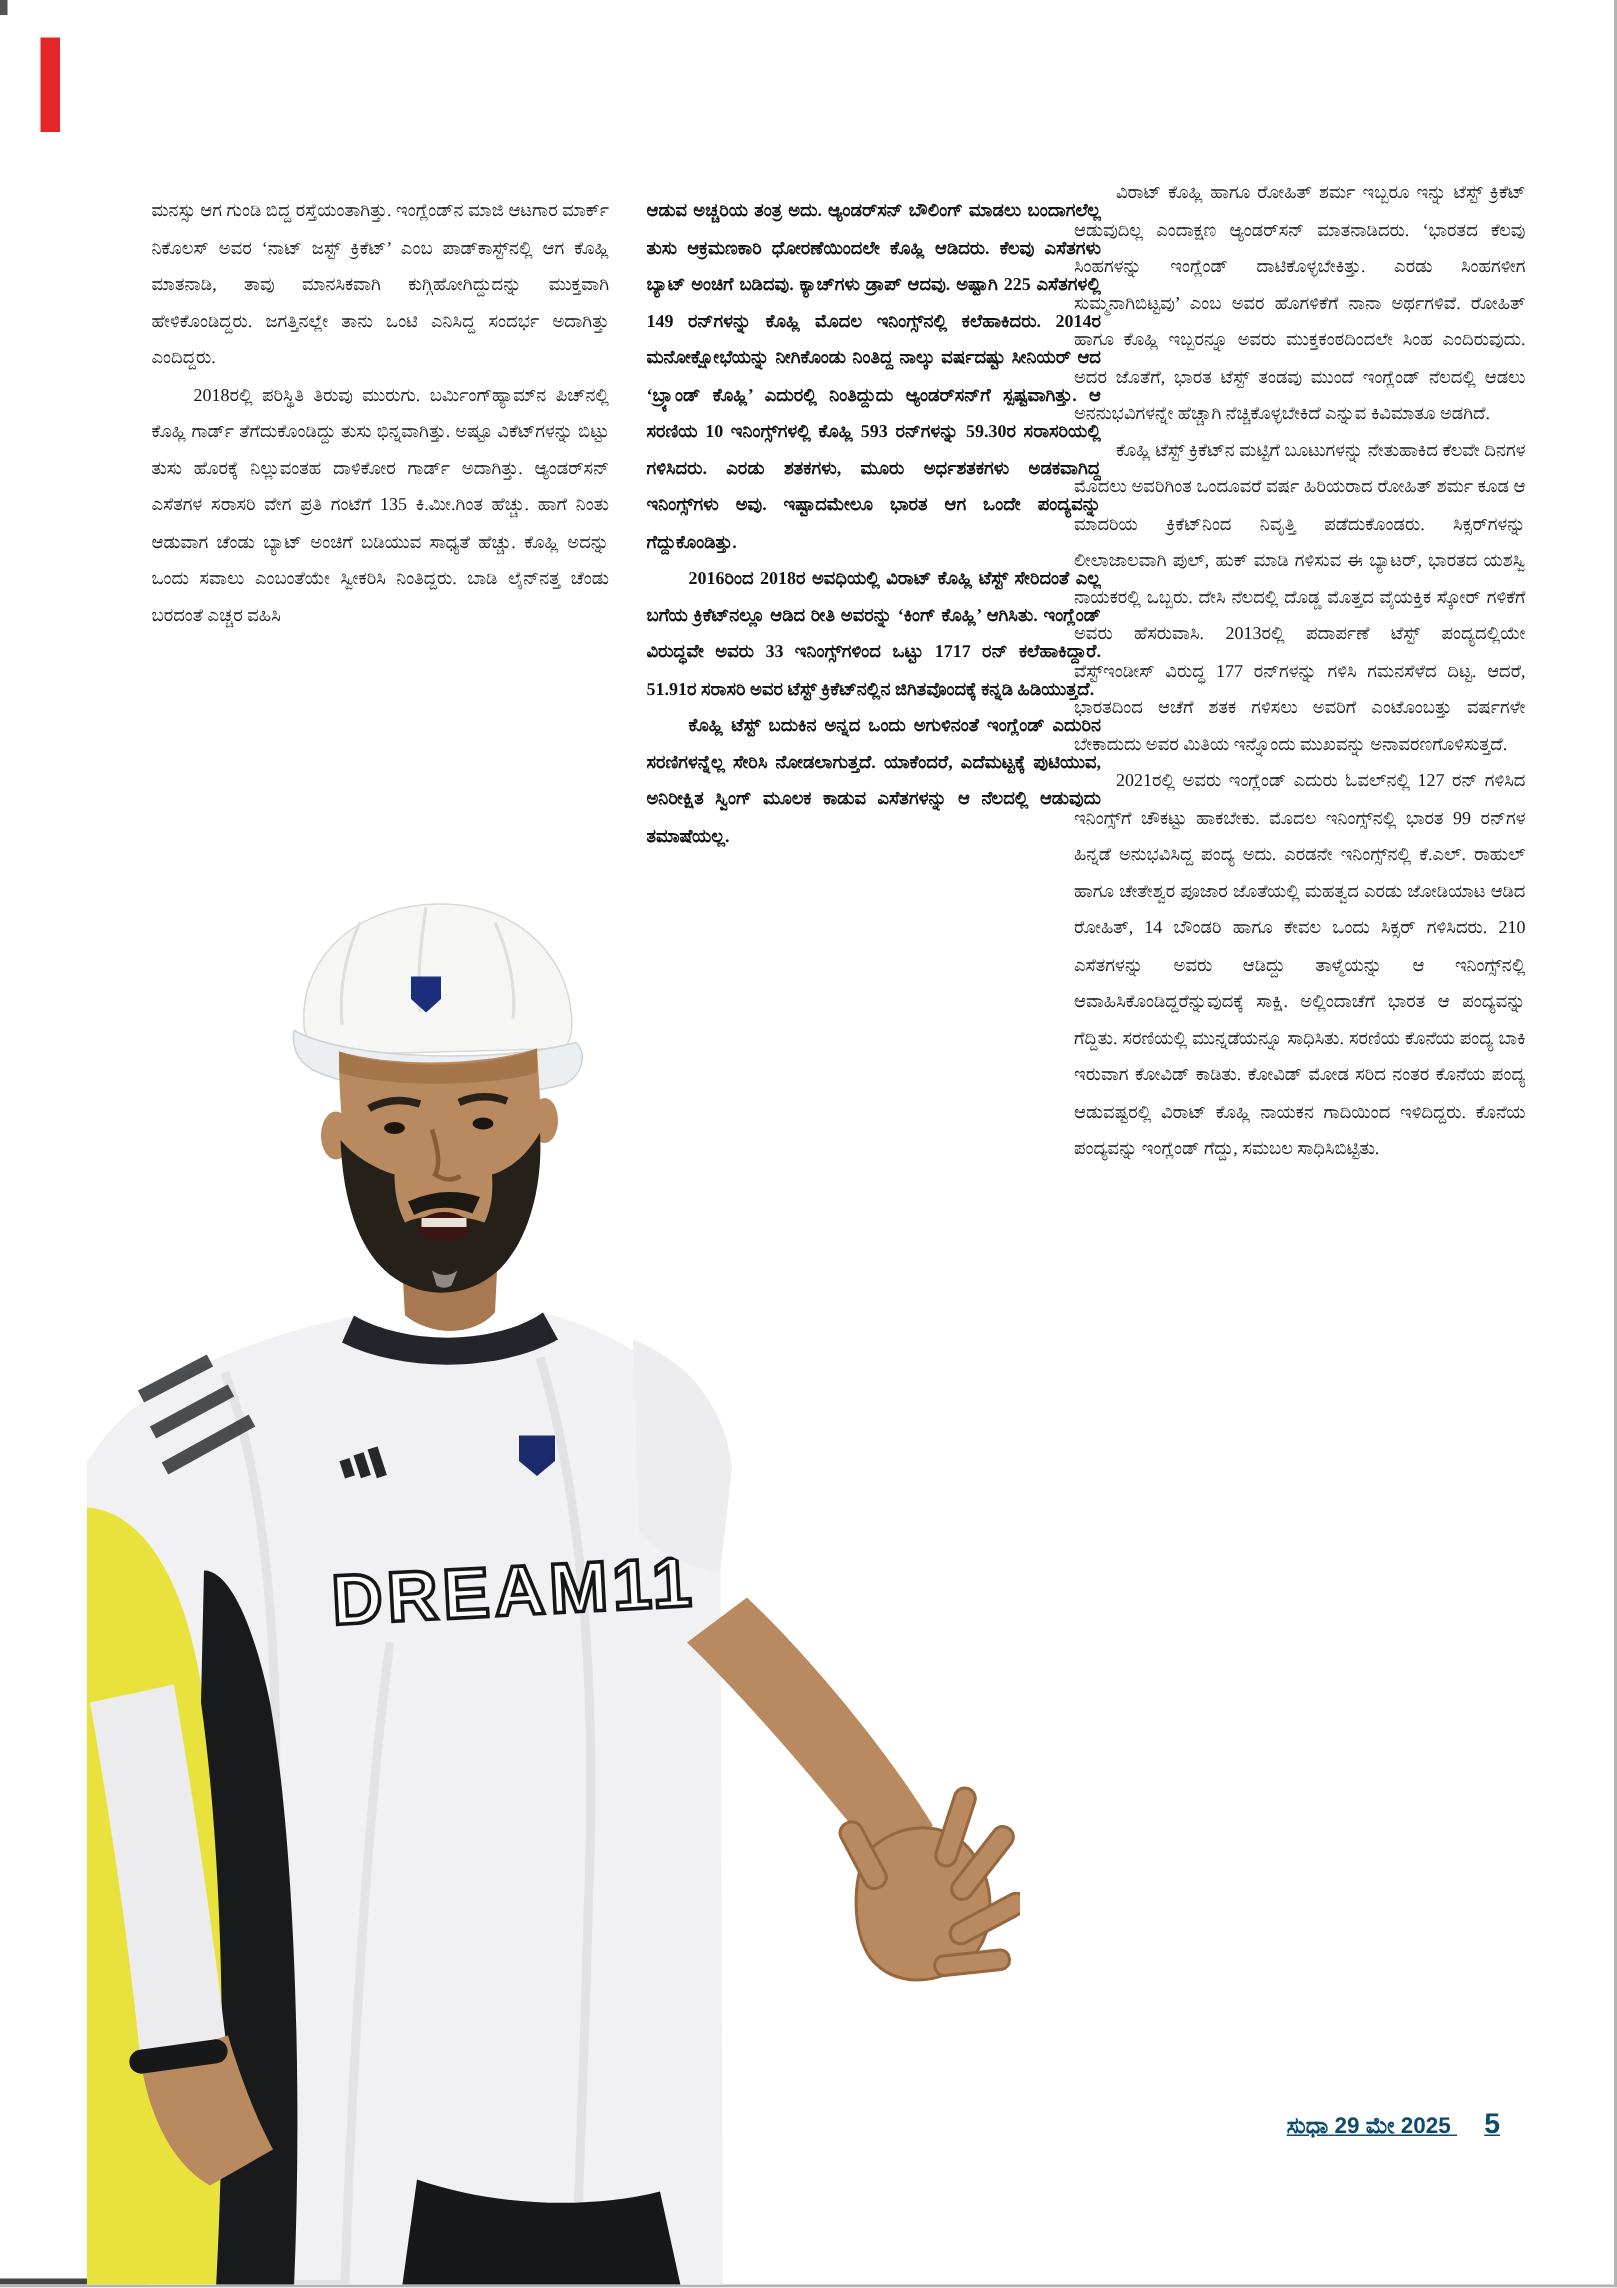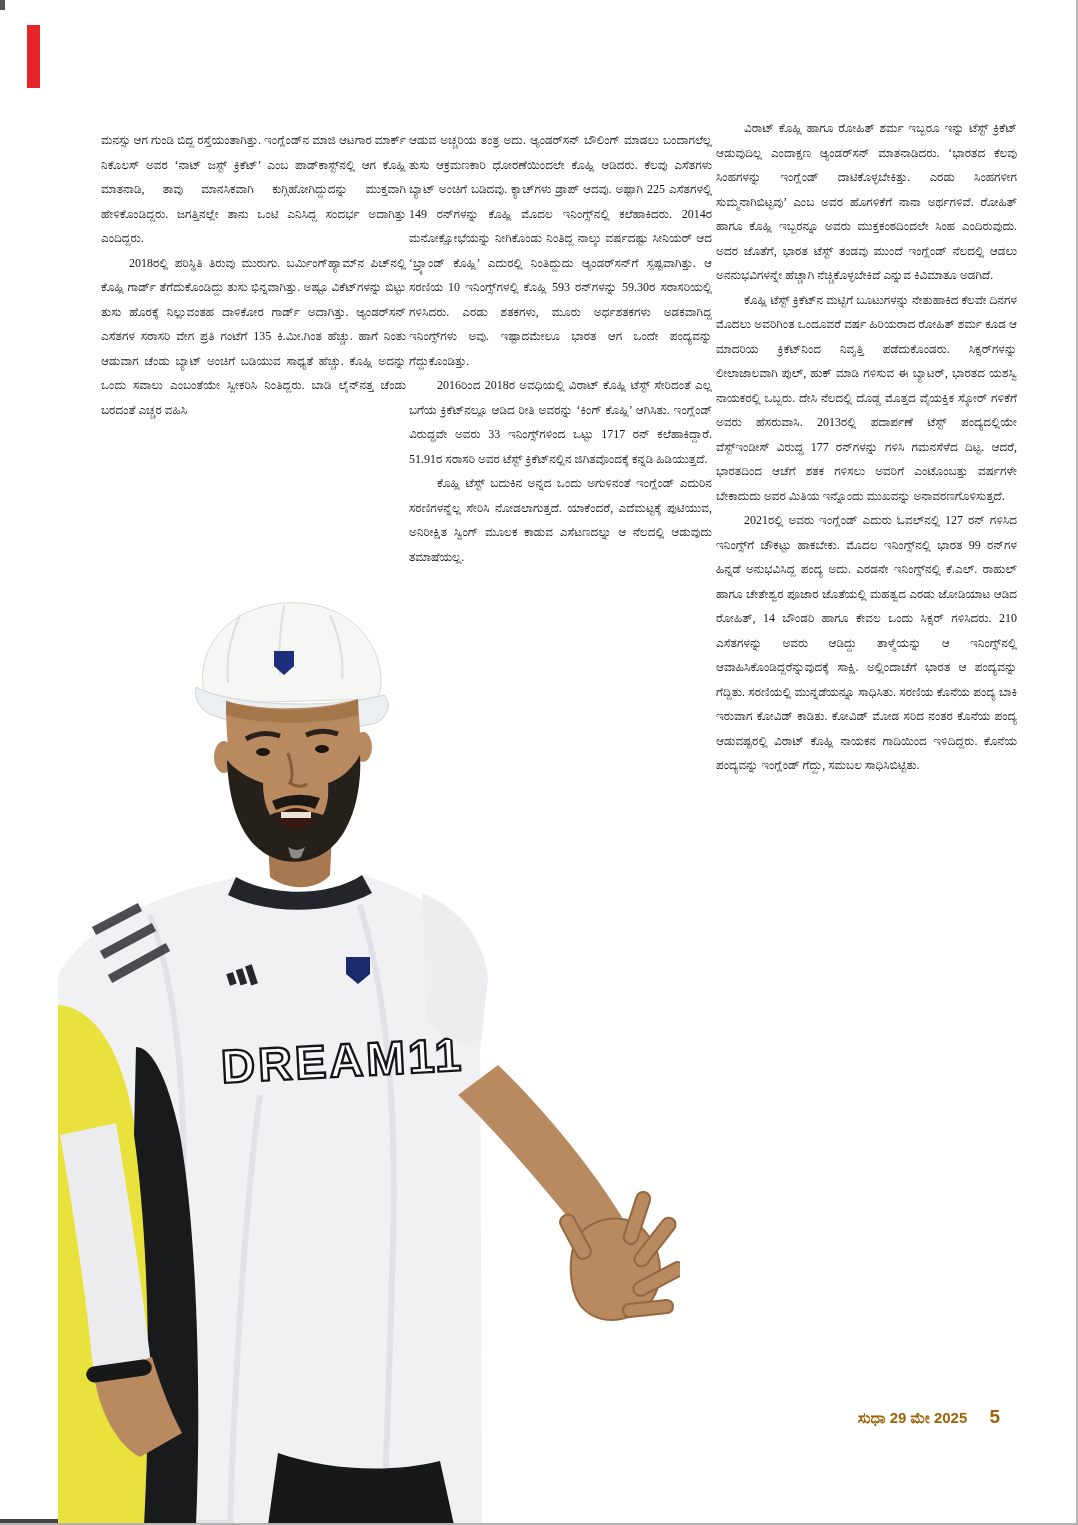--- a/index.html
+++ b/index.html
@@ -21,32 +21,32 @@
     position:absolute;
     font-size:12px;
     line-height:24.5px;
     text-align:justify;
     overflow:hidden;
     margin-left:16px;
   }
   .col p{margin:0;}
   .col p.indent{text-indent:28px;}
   #col-left{left:85px;top:128px;width:305px;height:442px;}
-  #col-middle{left:393px;top:128px;width:303px;height:1128px;z-index:2;}
+  #col-middle{left:415px;top:128px;width:303px;height:1128px;z-index:2;font-weight:bold;}
   #col-right{left:700px;top:116px;width:301px;height:1282px;}
   .m-wrap{
     float:left;width:200px;height:1128px;
     shape-outside:polygon(0px 630px,38px 745px,88px 845px,138px 945px,178px 1030px,200px 1090px,200px 1128px,0px 1128px);
   }
   .photo{position:absolute;left:30px;top:575px;width:650px;height:950px;z-index:1;}
   .footer{
     position:absolute;left:700px;top:1406px;width:300px;
     text-align:right;
     font-family:"Liberation Sans","DejaVu Sans",sans-serif;
-    font-size:15px;font-weight:700;color:#a16207;
+    font-size:15px;font-weight:700;color:#0c4a6e;text-decoration:underline;
   }
   .footer .pageno{font-size:19px;font-weight:700;margin-left:18px;}
 </style>
 </head>
 <body>
 
 <div class="page">
 
   <div class="edge-mark-tl"></div>
   <div class="section-marker"></div>
@@ -122,21 +122,21 @@
 
   <div class="col" id="col-left">
     <p>ಮನಸ್ಸು ಆಗ ಗುಂಡಿ ಬಿದ್ದ ರಸ್ತೆಯಂತಾಗಿತ್ತು. ಇಂಗ್ಲೆಂಡ್‌ನ ಮಾಜಿ ಆಟಗಾರ ಮಾರ್ಕ್ ನಿಕೊಲಸ್ ಅವರ ‘ನಾಟ್ ಜಸ್ಟ್ ಕ್ರಿಕೆಟ್’ ಎಂಬ ಪಾಡ್‌ಕಾಸ್ಟ್‌ನಲ್ಲಿ ಆಗ ಕೊಹ್ಲಿ ಮಾತನಾಡಿ, ತಾವು ಮಾನಸಿಕವಾಗಿ ಕುಗ್ಗಿಹೋಗಿದ್ದುದನ್ನು ಮುಕ್ತವಾಗಿ ಹೇಳಿಕೊಂಡಿದ್ದರು. ಜಗತ್ತಿನಲ್ಲೇ ತಾನು ಒಂಟಿ ಎನಿಸಿದ್ದ ಸಂದರ್ಭ ಅದಾಗಿತ್ತು ಎಂದಿದ್ದರು.</p>
     <p class="indent">2018ರಲ್ಲಿ ಪರಿಸ್ಥಿತಿ ತಿರುವು ಮುರುಗು. ಬರ್ಮಿಂಗ್‌ಹ್ಯಾಮ್‌ನ ಪಿಚ್‌ನಲ್ಲಿ ಕೊಹ್ಲಿ ಗಾರ್ಡ್ ತೆಗೆದುಕೊಂಡಿದ್ದು ತುಸು ಭಿನ್ನವಾಗಿತ್ತು. ಅಷ್ಟೂ ವಿಕೆಟ್‌ಗಳನ್ನು ಬಿಟ್ಟು ತುಸು ಹೊರಕ್ಕೆ ನಿಲ್ಲುವಂತಹ ದಾಳಿಕೋರ ಗಾರ್ಡ್ ಅದಾಗಿತ್ತು. ಆ್ಯಂಡರ್‌ಸನ್ ಎಸೆತಗಳ ಸರಾಸರಿ ವೇಗ ಪ್ರತಿ ಗಂಟೆಗೆ 135 ಕಿ.ಮೀ.ಗಿಂತ ಹೆಚ್ಚು. ಹಾಗೆ ನಿಂತು ಆಡುವಾಗ ಚೆಂಡು ಬ್ಯಾಟ್ ಅಂಚಿಗೆ ಬಡಿಯುವ ಸಾಧ್ಯತೆ ಹೆಚ್ಚು. ಕೊಹ್ಲಿ ಅದನ್ನು ಒಂದು ಸವಾಲು ಎಂಬಂತೆಯೇ ಸ್ವೀಕರಿಸಿ ನಿಂತಿದ್ದರು. ಬಾಡಿ ಲೈನ್‌ನತ್ತ ಚೆಂಡು ಬರದಂತೆ ಎಚ್ಚರ ವಹಿಸಿ</p>
   </div>
 
   <div class="col" id="col-middle">
     <div class="m-wrap"></div>
     <p>ಆಡುವ ಅಚ್ಚರಿಯ ತಂತ್ರ ಅದು. ಆ್ಯಂಡರ್‌ಸನ್ ಬೌಲಿಂಗ್ ಮಾಡಲು ಬಂದಾಗಲೆಲ್ಲ ತುಸು ಆಕ್ರಮಣಕಾರಿ ಧೋರಣೆಯಿಂದಲೇ ಕೊಹ್ಲಿ ಆಡಿದರು. ಕೆಲವು ಎಸೆತಗಳು ಬ್ಯಾಟ್ ಅಂಚಿಗೆ ಬಡಿದವು. ಕ್ಯಾಚ್‌ಗಳು ಡ್ರಾಪ್ ಆದವು. ಅಷ್ಟಾಗಿ 225 ಎಸೆತಗಳಲ್ಲಿ 149 ರನ್‌ಗಳನ್ನು ಕೊಹ್ಲಿ ಮೊದಲ ಇನಿಂಗ್ಸ್‌ನಲ್ಲಿ ಕಲೆಹಾಕಿದರು. 2014ರ ಮನೋಕ್ಷೋಭೆಯನ್ನು ನೀಗಿಕೊಂಡು ನಿಂತಿದ್ದ ನಾಲ್ಕು ವರ್ಷದಷ್ಟು ಸೀನಿಯರ್ ಆದ ‘ಬ್ರ್ಯಾಂಡ್ ಕೊಹ್ಲಿ’ ಎದುರಲ್ಲಿ ನಿಂತಿದ್ದುದು ಆ್ಯಂಡರ್‌ಸನ್‌ಗೆ ಸ್ಪಷ್ಟವಾಗಿತ್ತು. ಆ ಸರಣಿಯ 10 ಇನಿಂಗ್ಸ್‌ಗಳಲ್ಲಿ ಕೊಹ್ಲಿ 593 ರನ್‌ಗಳನ್ನು 59.30ರ ಸರಾಸರಿಯಲ್ಲಿ ಗಳಿಸಿದರು. ಎರಡು ಶತಕಗಳು, ಮೂರು ಅರ್ಧಶತಕಗಳು ಅಡಕವಾಗಿದ್ದ ಇನಿಂಗ್ಸ್‌ಗಳು ಅವು. ಇಷ್ಟಾದಮೇಲೂ ಭಾರತ ಆಗ ಒಂದೇ ಪಂದ್ಯವನ್ನು ಗೆದ್ದುಕೊಂಡಿತ್ತು.</p>
     <p class="indent">2016ರಿಂದ 2018ರ ಅವಧಿಯಲ್ಲಿ ವಿರಾಟ್ ಕೊಹ್ಲಿ ಟೆಸ್ಟ್ ಸೇರಿದಂತೆ ಎಲ್ಲ ಬಗೆಯ ಕ್ರಿಕೆಟ್‌ನಲ್ಲೂ ಆಡಿದ ರೀತಿ ಅವರನ್ನು ‘ಕಿಂಗ್ ಕೊಹ್ಲಿ’ ಆಗಿಸಿತು. ಇಂಗ್ಲೆಂಡ್ ವಿರುದ್ಧವೇ ಅವರು 33 ಇನಿಂಗ್ಸ್‌ಗಳಿಂದ ಒಟ್ಟು 1717 ರನ್ ಕಲೆಹಾಕಿದ್ದಾರೆ. 51.91ರ ಸರಾಸರಿ ಅವರ ಟೆಸ್ಟ್ ಕ್ರಿಕೆಟ್‌ನಲ್ಲಿನ ಜಿಗಿತವೊಂದಕ್ಕೆ ಕನ್ನಡಿ ಹಿಡಿಯುತ್ತದೆ.</p>
-    <p class="indent">ಕೊಹ್ಲಿ ಟೆಸ್ಟ್ ಬದುಕಿನ ಅನ್ನದ ಒಂದು ಅಗುಳಿನಂತೆ ಇಂಗ್ಲೆಂಡ್ ಎದುರಿನ ಸರಣಿಗಳನ್ನೆಲ್ಲ ಸೇರಿಸಿ ನೋಡಲಾಗುತ್ತದೆ. ಯಾಕೆಂದರೆ, ಎದೆಮಟ್ಟಕ್ಕೆ ಪುಟಿಯುವ, ಅನಿರೀಕ್ಷಿತ ಸ್ವಿಂಗ್ ಮೂಲಕ ಕಾಡುವ ಎಸೆಟಣದಲ್ನು ಆ ನೆಲದಲ್ಲಿ ಆಡುವುದು ತಮಾಷೆಯಲ್ಲ.</p>
+    <p class="indent">ಕೊಹ್ಲಿ ಟೆಸ್ಟ್ ಬದುಕಿನ ಅನ್ನದ ಒಂದು ಅಗುಳಿನಂತೆ ಇಂಗ್ಲೆಂಡ್ ಎದುರಿನ ಸರಣಿಗಳನ್ನೆಲ್ಲ ಸೇರಿಸಿ ನೋಡಲಾಗುತ್ತದೆ. ಯಾಕೆಂದರೆ, ಎದೆಮಟ್ಟಕ್ಕೆ ಪುಟಿಯುವ, ಅನಿರೀಕ್ಷಿತ ಸ್ವಿಂಗ್ ಮೂಲಕ ಕಾಡುವ ಎಸೆತಗಳನ್ನು ಆ ನೆಲದಲ್ಲಿ ಆಡುವುದು ತಮಾಷೆಯಲ್ಲ.</p>
   </div>
 
   <div class="col" id="col-right">
     <p class="indent">ವಿರಾಟ್ ಕೊಹ್ಲಿ ಹಾಗೂ ರೋಹಿತ್ ಶರ್ಮ ಇಬ್ಬರೂ ಇನ್ನು ಟೆಸ್ಟ್ ಕ್ರಿಕೆಟ್ ಆಡುವುದಿಲ್ಲ ಎಂದಾಕ್ಷಣ ಆ್ಯಂಡರ್‌ಸನ್ ಮಾತನಾಡಿದರು. ‘ಭಾರತದ ಕೆಲವು ಸಿಂಹಗಳನ್ನು ಇಂಗ್ಲೆಂಡ್ ದಾಟಿಕೊಳ್ಳಬೇಕಿತ್ತು. ಎರಡು ಸಿಂಹಗಳೀಗ ಸುಮ್ಮನಾಗಿಬಿಟ್ಟವು’ ಎಂಬ ಅವರ ಹೊಗಳಿಕೆಗೆ ನಾನಾ ಅರ್ಥಗಳಿವೆ. ರೋಹಿತ್ ಹಾಗೂ ಕೊಹ್ಲಿ ಇಬ್ಬರನ್ನೂ ಅವರು ಮುಕ್ತಕಂಠದಿಂದಲೇ ಸಿಂಹ ಎಂದಿರುವುದು. ಅದರ ಜೊತೆಗೆ, ಭಾರತ ಟೆಸ್ಟ್ ತಂಡವು ಮುಂದೆ ಇಂಗ್ಲೆಂಡ್ ನೆಲದಲ್ಲಿ ಆಡಲು ಅನನುಭವಿಗಳನ್ನೇ ಹೆಚ್ಚಾಗಿ ನೆಚ್ಚಿಕೊಳ್ಳಬೇಕಿದೆ ಎನ್ನುವ ಕಿವಿಮಾತೂ ಅಡಗಿದೆ.</p>
     <p class="indent">ಕೊಹ್ಲಿ ಟೆಸ್ಟ್ ಕ್ರಿಕೆಟ್‌ನ ಮಟ್ಟಿಗೆ ಬೂಟುಗಳನ್ನು ನೇತುಹಾಕಿದ ಕೆಲವೇ ದಿನಗಳ ಮೊದಲು ಅವರಿಗಿಂತ ಒಂದೂವರೆ ವರ್ಷ ಹಿರಿಯರಾದ ರೋಹಿತ್ ಶರ್ಮ ಕೂಡ ಆ ಮಾದರಿಯ ಕ್ರಿಕೆಟ್‌ನಿಂದ ನಿವೃತ್ತಿ ಪಡೆದುಕೊಂಡರು. ಸಿಕ್ಸರ್‌ಗಳನ್ನು ಲೀಲಾಜಾಲವಾಗಿ ಪುಲ್, ಹುಕ್ ಮಾಡಿ ಗಳಿಸುವ ಈ ಬ್ಯಾಟರ್, ಭಾರತದ ಯಶಸ್ವಿ ನಾಯಕರಲ್ಲಿ ಒಬ್ಬರು. ದೇಸಿ ನೆಲದಲ್ಲಿ ದೊಡ್ಡ ಮೊತ್ತದ ವೈಯಕ್ತಿಕ ಸ್ಕೋರ್ ಗಳಿಕೆಗೆ ಅವರು ಹೆಸರುವಾಸಿ. 2013ರಲ್ಲಿ ಪದಾರ್ಪಣೆ ಟೆಸ್ಟ್ ಪಂದ್ಯದಲ್ಲಿಯೇ ವೆಸ್ಟ್‌ಇಂಡೀಸ್ ವಿರುದ್ಧ 177 ರನ್‌ಗಳನ್ನು ಗಳಿಸಿ ಗಮನಸೆಳೆದ ದಿಟ್ಟ. ಆದರೆ, ಭಾರತದಿಂದ ಆಚೆಗೆ ಶತಕ ಗಳಿಸಲು ಅವರಿಗೆ ಎಂಟೊಂಬತ್ತು ವರ್ಷಗಳೇ ಬೇಕಾದುದು ಅವರ ಮಿತಿಯ ಇನ್ನೊಂದು ಮುಖವನ್ನು ಅನಾವರಣಗೊಳಿಸುತ್ತದೆ.</p>
     <p class="indent">2021ರಲ್ಲಿ ಅವರು ಇಂಗ್ಲೆಂಡ್ ಎದುರು ಓವಲ್‌ನಲ್ಲಿ 127 ರನ್ ಗಳಿಸಿದ ಇನಿಂಗ್ಸ್‌ಗೆ ಚೌಕಟ್ಟು ಹಾಕಬೇಕು. ಮೊದಲ ಇನಿಂಗ್ಸ್‌ನಲ್ಲಿ ಭಾರತ 99 ರನ್‌ಗಳ ಹಿನ್ನಡೆ ಅನುಭವಿಸಿದ್ದ ಪಂದ್ಯ ಅದು. ಎರಡನೇ ಇನಿಂಗ್ಸ್‌ನಲ್ಲಿ ಕೆ.ಎಲ್. ರಾಹುಲ್ ಹಾಗೂ ಚೇತೇಶ್ವರ ಪೂಜಾರ ಜೊತೆಯಲ್ಲಿ ಮಹತ್ವದ ಎರಡು ಜೋಡಿಯಾಟ ಆಡಿದ ರೋಹಿತ್, 14 ಬೌಂಡರಿ ಹಾಗೂ ಕೇವಲ ಒಂದು ಸಿಕ್ಸರ್ ಗಳಿಸಿದರು. 210 ಎಸೆತಗಳನ್ನು ಅವರು ಆಡಿದ್ದು ತಾಳ್ಮೆಯನ್ನು ಆ ಇನಿಂಗ್ಸ್‌ನಲ್ಲಿ ಆವಾಹಿಸಿಕೊಂಡಿದ್ದರೆನ್ನುವುದಕ್ಕೆ ಸಾಕ್ಷಿ. ಅಲ್ಲಿಂದಾಚೆಗೆ ಭಾರತ ಆ ಪಂದ್ಯವನ್ನು ಗೆದ್ದಿತು. ಸರಣಿಯಲ್ಲಿ ಮುನ್ನಡೆಯನ್ನೂ ಸಾಧಿಸಿತು. ಸರಣಿಯ ಕೊನೆಯ ಪಂದ್ಯ ಬಾಕಿ ಇರುವಾಗ ಕೋವಿಡ್ ಕಾಡಿತು. ಕೋವಿಡ್ ಮೋಡ ಸರಿದ ನಂತರ ಕೊನೆಯ ಪಂದ್ಯ ಆಡುವಷ್ಟರಲ್ಲಿ ವಿರಾಟ್ ಕೊಹ್ಲಿ ನಾಯಕನ ಗಾದಿಯಿಂದ ಇಳಿದಿದ್ದರು. ಕೊನೆಯ ಪಂದ್ಯವನ್ನು ಇಂಗ್ಲೆಂಡ್ ಗೆದ್ದು, ಸಮಬಲ ಸಾಧಿಸಿಬಿಟ್ಟಿತು.</p>
   </div>
 
   <div class="footer">
     <span>ಸುಧಾ</span>

